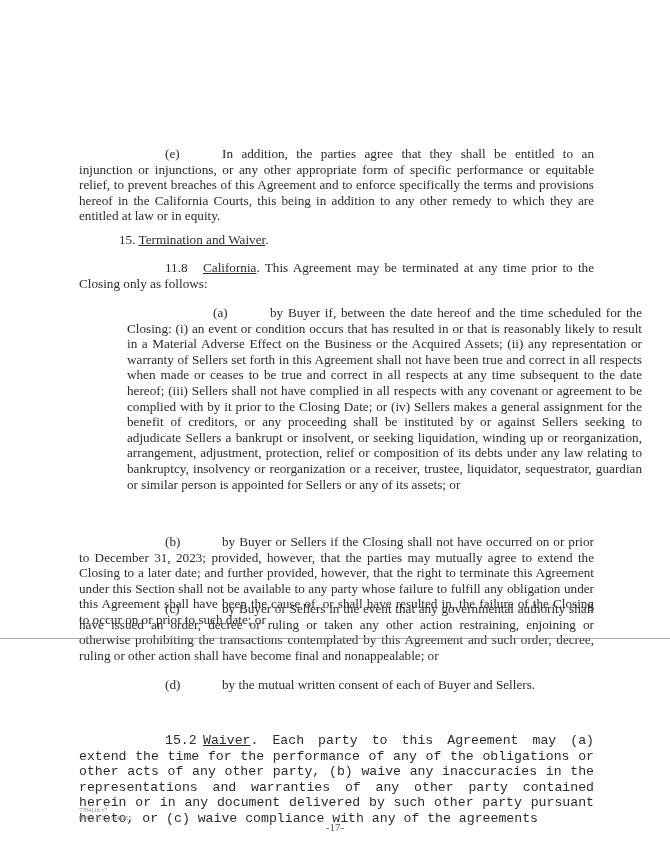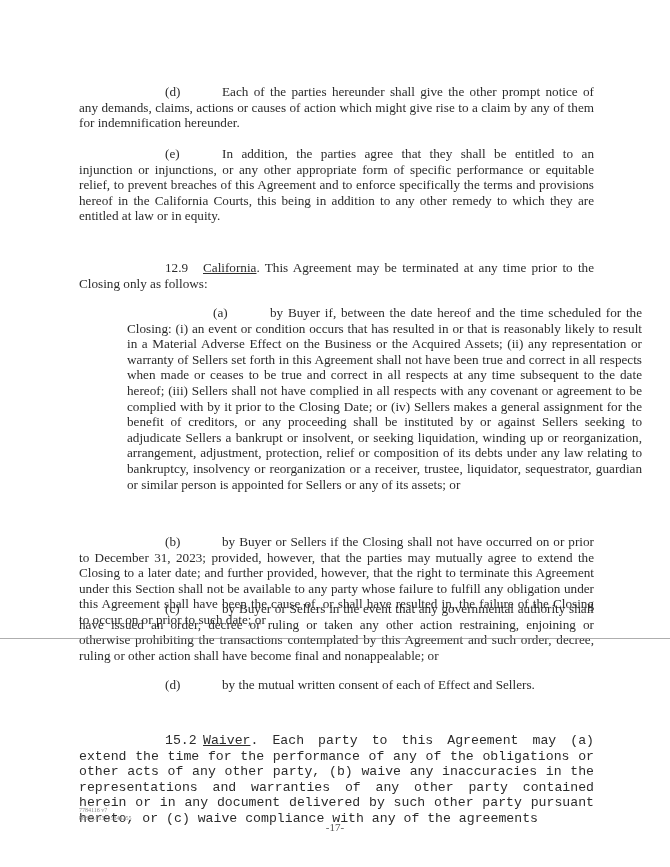--- a/index.html
+++ b/index.html
@@ -24,47 +24,47 @@
   .page-num {
     position: absolute; left: 0; width: 670px; top: 820px; text-align: center;
     font-size: 11px; color: #555;
   }
 </style>
 </head>
 <body>
 
 <div class="page">
 
-  <div class="para" style="top:84px;">
-    <p><span class="lbl-d1">(d)</span><span>Each of the parties hereunder shall give the other prompt notice of any demands, claims, actions or causes of action which might give rise to a claim by any of them for indemnification hereunder.</span></p>
-  </div>
 
   <div class="para" style="top:146px;font-family:Liberation Serif, serif;">
     <p><span class="lbl-d1">(e)</span><span>In addition, the parties agree that they shall be entitled to an injunction or injunctions, or any other appropriate form of specific performance or equitable relief, to prevent breaches of this Agreement and to enforce specifically the terms and provisions hereof in the California Courts, this being in addition to any other remedy to which they are entitled at law or in equity.</span></p>
   </div>
 
+  <div class="para" style="top:232px; left:119px; width:480px;">
+    <p><span>15.</span> <span class="u">Termination and Waiver</span><span>.</span></p>
+  </div>
 
   <div class="para" style="top:260px;">
-    <p><span class="lbl-d1" style="width:38px;">12.9</span><span class="u">California</span><span>.  This Agreement may be terminated at any time prior to the Closing only as follows:</span></p>
+    <p><span class="lbl-d1" style="width:38px;">11.8</span><span class="u">California</span><span>.  This Agreement may be terminated at any time prior to the Closing only as follows:</span></p>
   </div>
 
   <div class="para" style="top:305px;margin-left:48px;">
     <p><span class="lbl-d1">(a)</span><span>by Buyer if, between the date hereof and the time scheduled for the Closing:  (i) an event or condition occurs that has resulted in or that is reasonably likely to result in a Material Adverse Effect on the Business or the Acquired Assets; (ii) any representation or warranty of Sellers set forth in this Agreement shall not have been true and correct in all respects when made or ceases to be true and correct in all respects at any time subsequent to the date hereof; (iii) Sellers shall not have complied in all respects with any covenant or agreement to be complied with by it prior to the Closing Date; or (iv) Sellers makes a general assignment for the benefit of creditors, or any proceeding shall be instituted by or against Sellers seeking to adjudicate Sellers a bankrupt or insolvent, or seeking liquidation, winding up or reorganization, arrangement, adjustment, protection, relief or composition of its debts under any law relating to bankruptcy, insolvency or reorganization or a receiver, trustee, liquidator, sequestrator, guardian or similar person is appointed for Sellers or any of its assets; or</span></p>
   </div>
 
   <div class="para" style="top:499px;margin-top:35px;">
     <p><span class="lbl-d1">(b)</span><span>by Buyer or Sellers if the Closing shall not have occurred on or prior to December 31, 2023; provided, however, that the parties may mutually agree to extend the Closing to a later date; and further provided, however, that the right to terminate this Agreement under this Section shall not be available to any party whose failure to fulfill any obligation under this Agreement shall have been the cause of, or shall have resulted in, the failure of the Closing to occur on or prior to such date; or</span></p>
   </div>
 
   <div class="para" style="top:601px;">
     <p><span class="lbl-d1">(c)</span><span>by Buyer or Sellers in the event that any governmental authority shall have issued an order, decree or ruling or taken any other action restraining, enjoining or otherwise prohibiting the transactions contemplated by this Agreement and such order, decree, ruling or other action shall have become final and nonappealable; or</span></p>
   </div>
 
   <div class="para" style="top:677px;">
-    <p><span class="lbl-d1">(d)</span><span>by the mutual written consent of each of Effect and Sellers.</span></p>
+    <p><span class="lbl-d1">(d)</span><span>by the mutual written consent of each of Buyer and Sellers.</span></p>
   </div>
 
 
   <div class="para" style="top:733px;font-family:Liberation Mono, monospace;">
     <p><span class="lbl-d1" style="width:38px;">15.2</span><span class="u">Waiver</span><span>.  Each party to this Agreement may (a) extend the time for the performance of any of the obligations or other acts of any other party, (b) waive any inaccuracies in the representations and warranties of any other party contained herein or in any document delivered by such other party pursuant hereto, or (c) waive compliance with any of the agreements</span></p>
   </div>
 
   <div class="rule"></div>
 
   <div class="footer-id">

